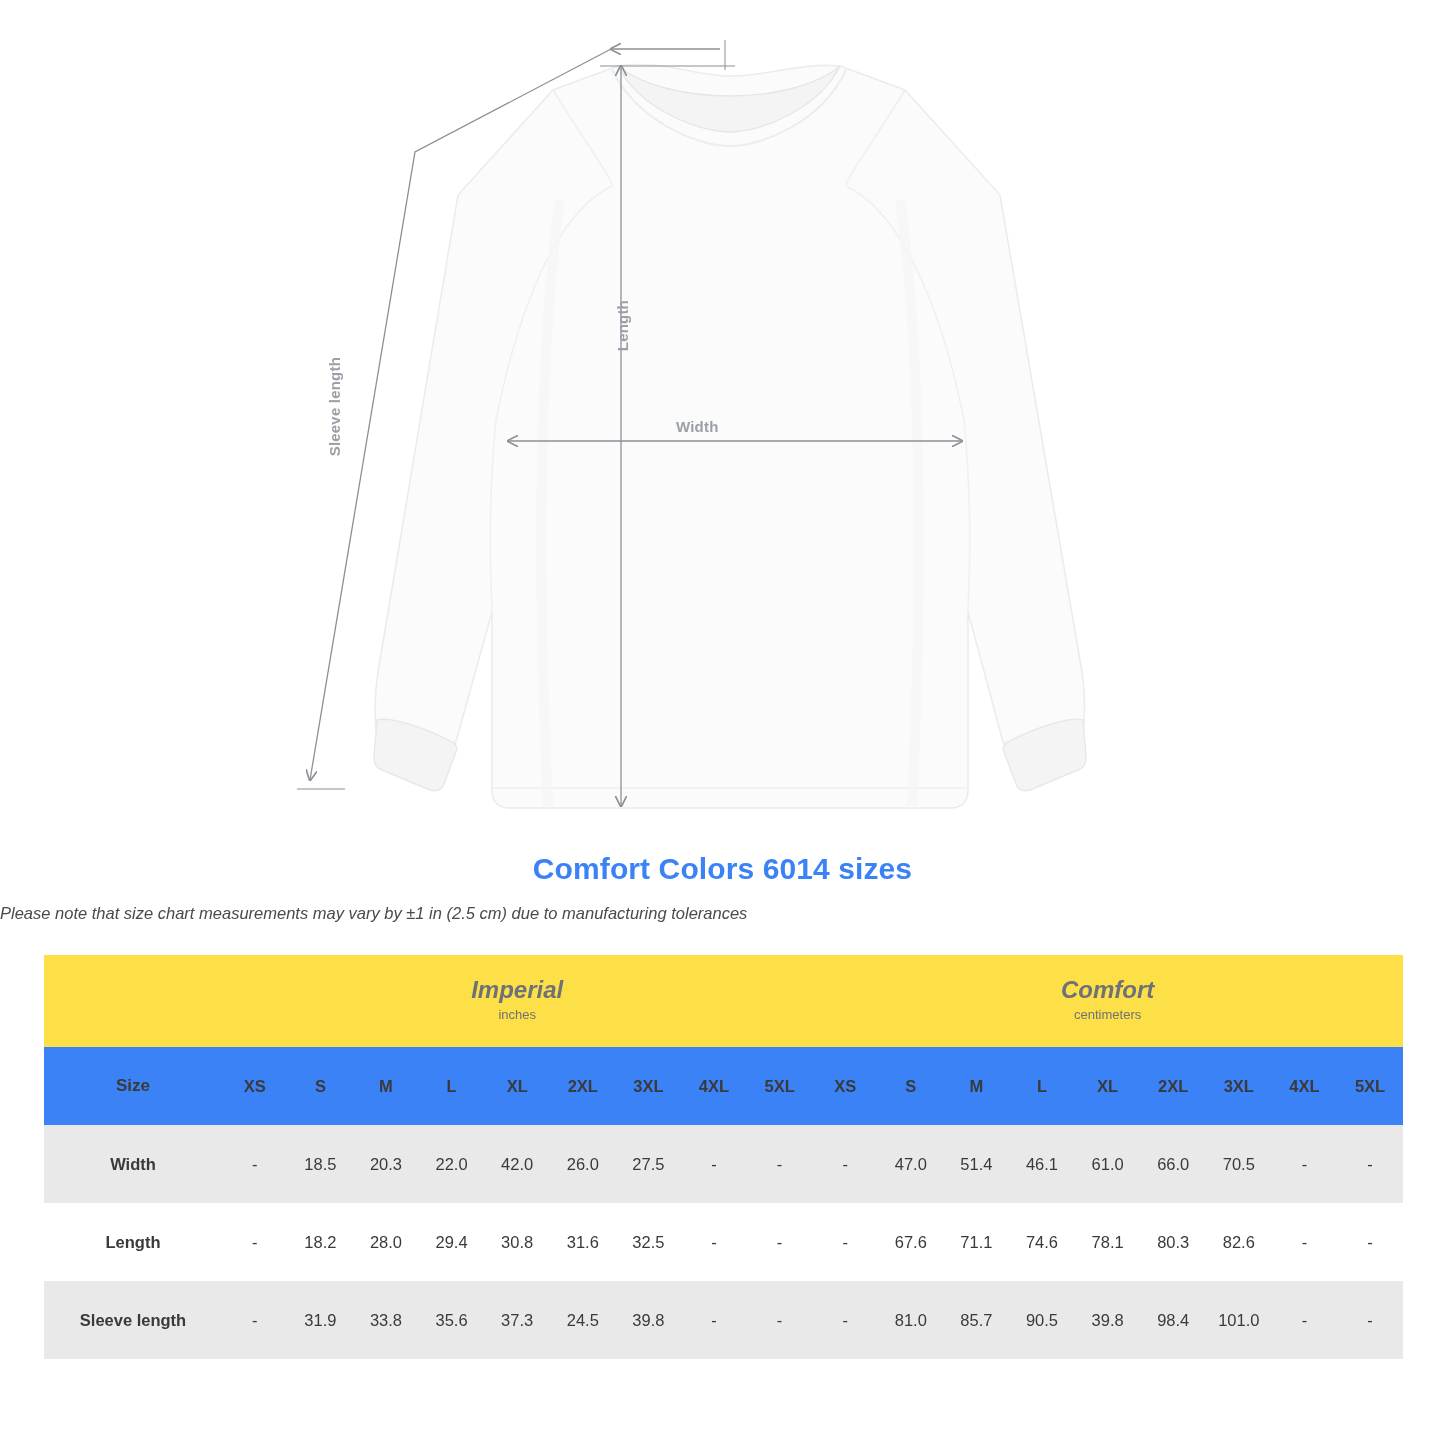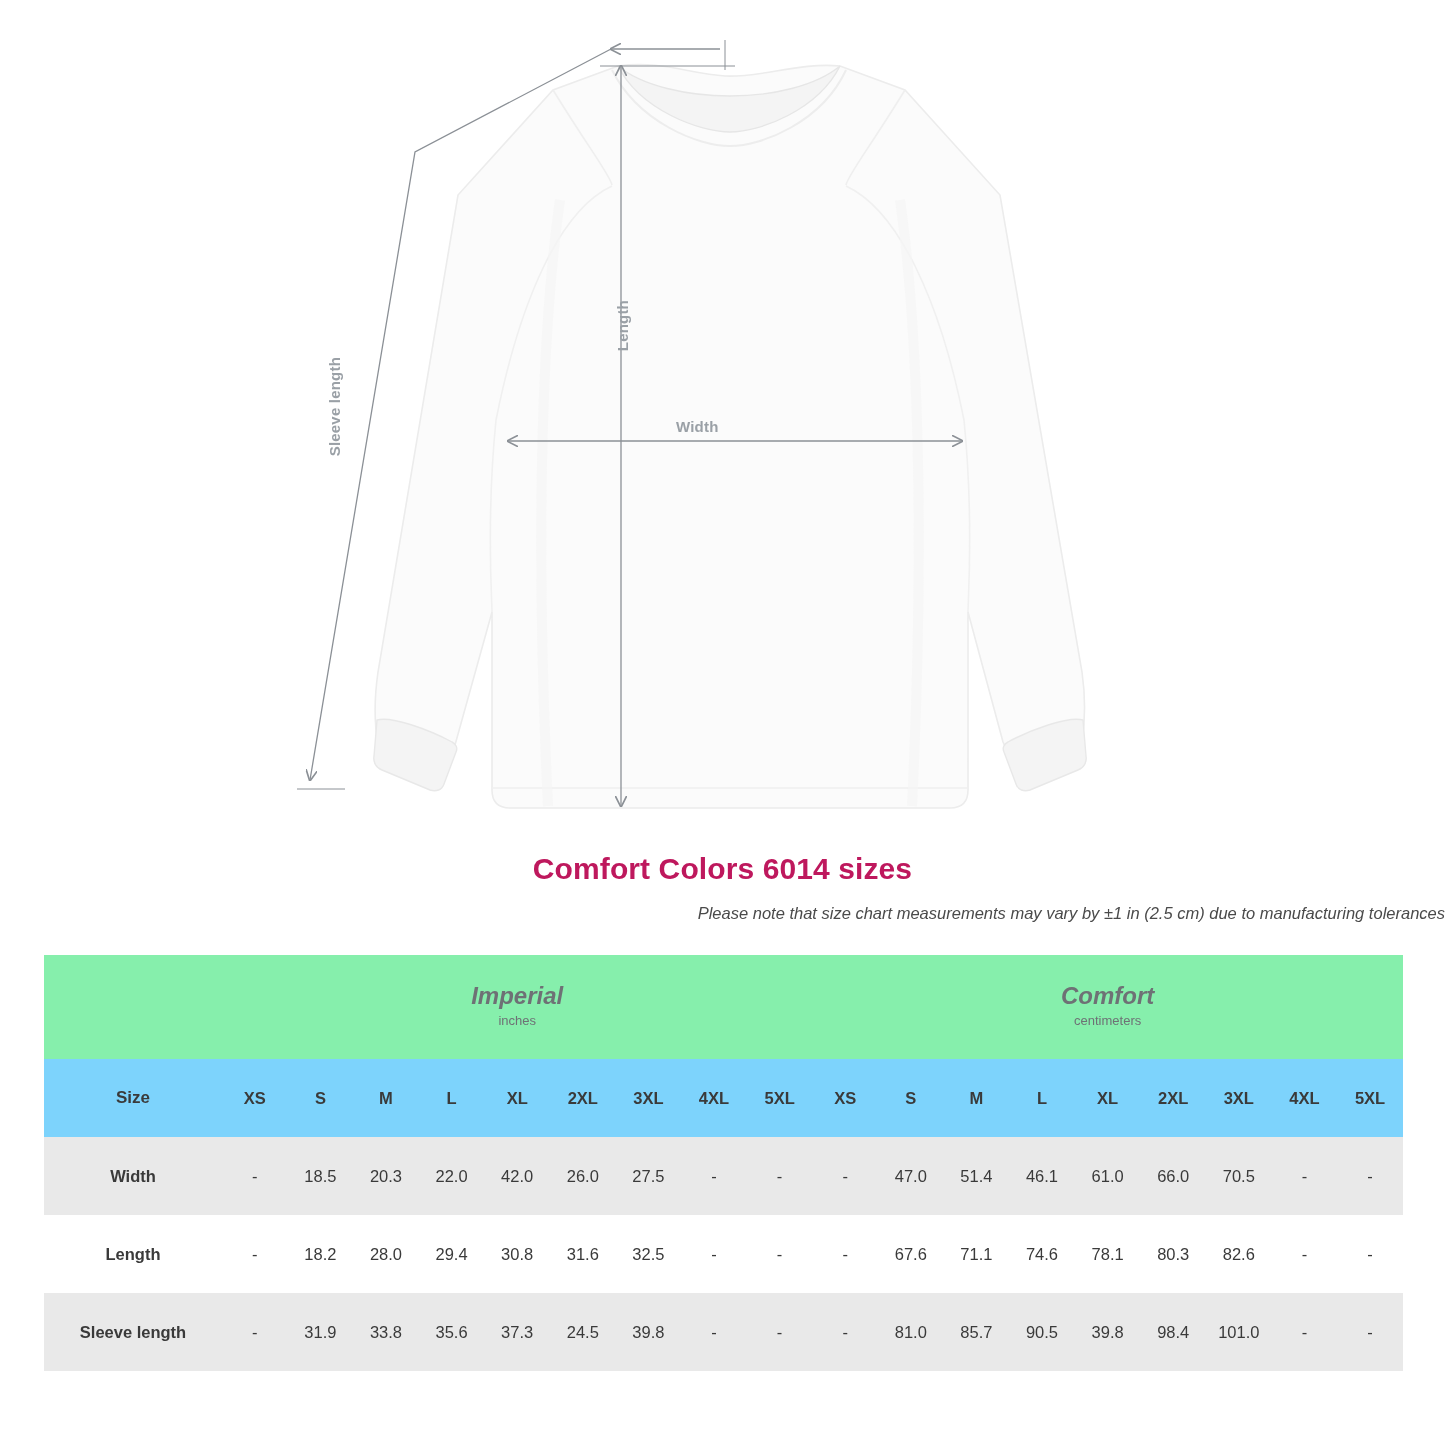--- a/index.html
+++ b/index.html
@@ -53,26 +53,26 @@
     top: 357px;
     writing-mode: vertical-rl;
     transform: rotate(180deg) ;
   }
 
   
   .title {
     text-align: center;
     font-size: 30px;
     font-weight: bold;
-    color: #be185d;
+    color: #3b82f6;
     margin-top: 22px;
     letter-spacing: .1px;
   }
   .subtitle {
-    text-align: right;
+    text-align: left;
     font-size: 16.5px;
     font-style: italic;
     color: #4a4a4a;
     margin-top: 18px;
   }
 
   
   .table-wrap {
     margin: 32px 44px 0 44px;
   }
@@ -83,39 +83,39 @@
   }
   table.size-table td,
   table.size-table th {
     text-align: center;
     vertical-align: middle;
     font-size: 16.5px;
     color: #3a3a3a;
     border: none;
   }
   .unit-row td {
-    background: #86efac;
-    height: 104px;
+    background: #fde047;
+    height: 92px;
     padding: 0;
     margin-top: 36px;
   }
   .unit-title {
     font-size: 24px;
     font-style: italic;
     font-weight: bold;
     color: #6e7175;
     line-height: 1.15;
   }
   .unit-sub {
     font-size: 13px;
     color: #6e7175;
     line-height: 1.7;
   }
   .head-row td {
-    background: #7dd3fc;
+    background: #3b82f6;
     height: 76px;
     font-weight: bold;
     font-size: 16.5px;
     color: #3a3a3a;
   }
   .head-row td.rowhead {
     font-weight: bold;
     font-size: 17px;
   }
   .data-row td {

